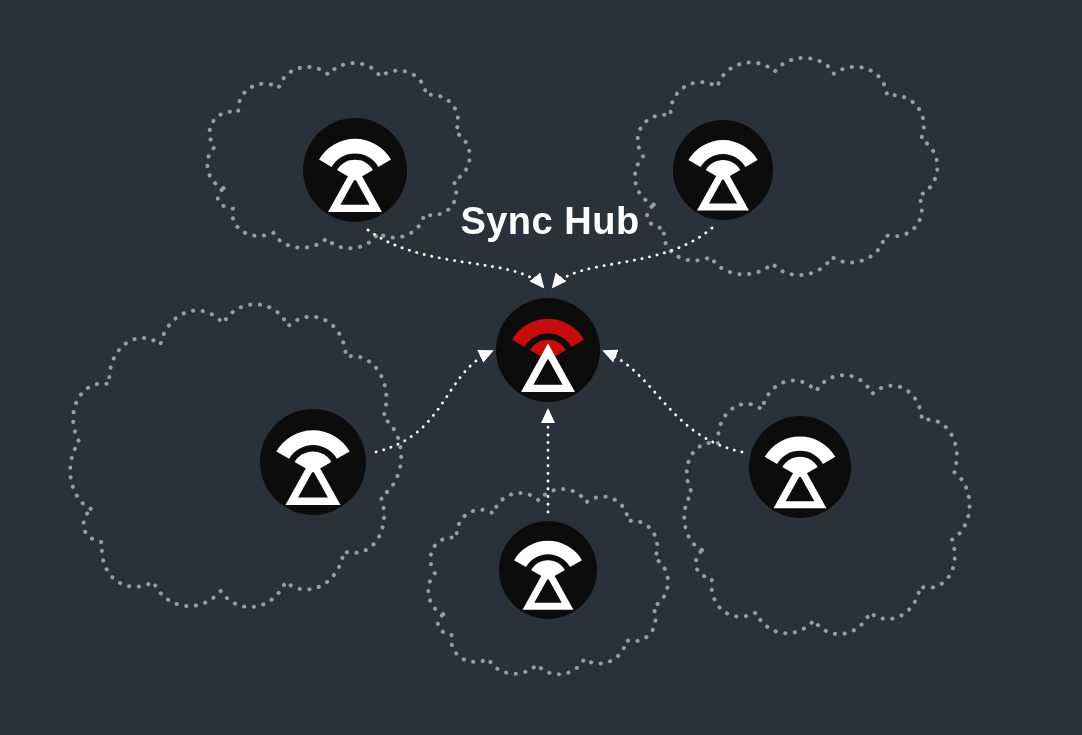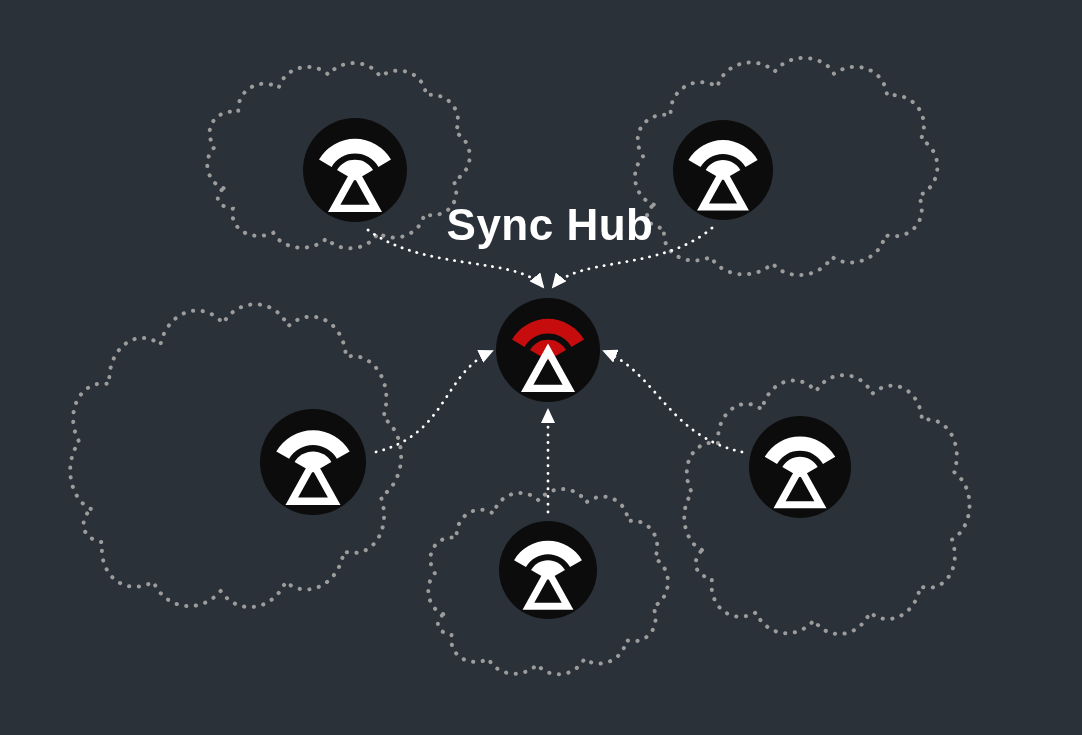--- a/index.html
+++ b/index.html
@@ -29,21 +29,21 @@
     stroke-dasharray: 0.2 7.5;
     stroke-linecap: round;
     fill: none;
   }
   .title {
     position: absolute;
     left: 550px;
     top: 200px;
     transform: translateX(-50%);
     color: #ffffff;
-    font-size: 44px;
+    font-size: 38px;
     font-weight: 700;
     letter-spacing: 0.5px;
     white-space: nowrap;
   }
 </style>
 </head>
 <body>
 
 <div class="stage">
 

